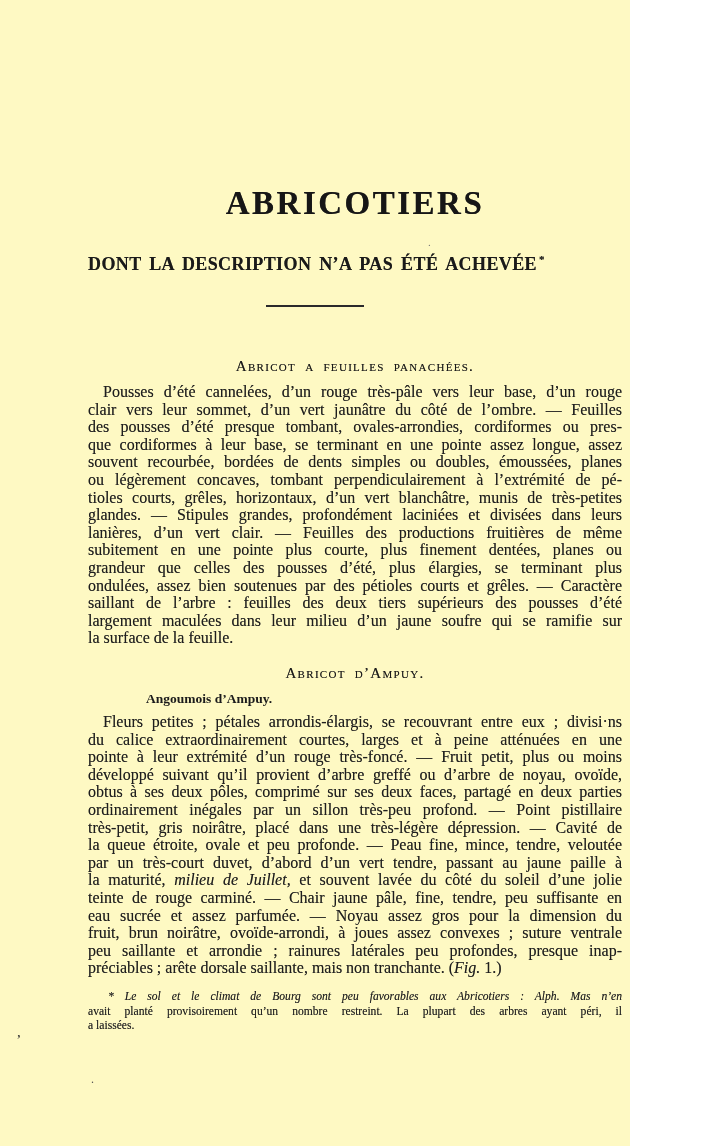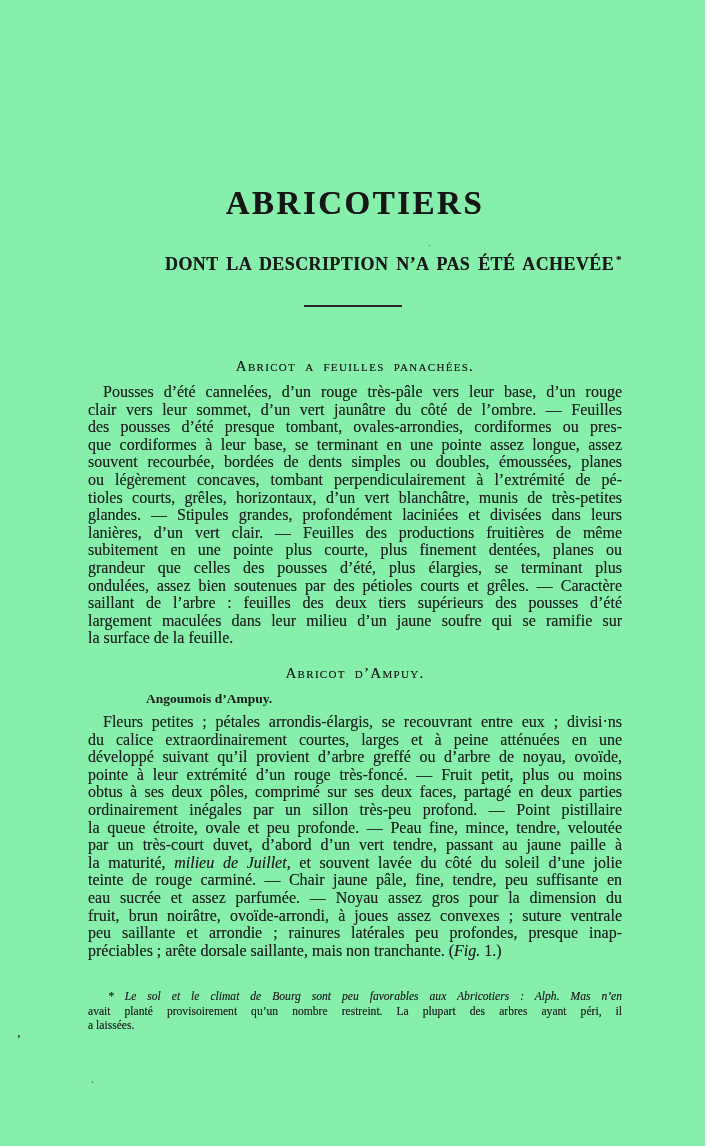--- a/index.html
+++ b/index.html
@@ -2,23 +2,23 @@
 <html><head>
 <meta charset="utf-8">
 <style>
   html, body {
     margin: 0;
     padding: 0;
     background: #ffffff;
   }
   .page {
     position: relative;
-    width: 705px;
+    width: 630px;
     height: 1146px;
-    background: #86efac;
+    background: #fef9c3;
     overflow: hidden;
     font-family: "Liberation Serif", serif;
     color: #1d1d1d;
   }
   .column {
     position: absolute;
     left: 88px;
     width: 534px;
   }
   .title-block {
@@ -26,21 +26,21 @@
     text-align: center;
     font-size: 33px;
     line-height: 40px;
     font-weight: bold;
     letter-spacing: 2.5px;
     color: #161616;
     text-shadow: 0 0 0.6px rgba(20,20,20,0.65);
   }
   .subtitle-block {
     top: 246px;
-    text-align: right;
+    text-align: left;
     font-size: 18px;
     line-height: 26px;
     font-weight: bold;
     letter-spacing: 0.4px;
     word-spacing: 3px;
     color: #1a1a1a;
     text-shadow: 0 0 0.5px rgba(20,20,20,0.6);
   }
   .subtitle-block sup {
     font-size: 11px;
@@ -146,24 +146,25 @@
       <div class="line">la surface de la feuille.</div>
     </div>
 
   <div class="column section-heading heading-2">Abricot d’Ampuy.</div>
 
   <div class="column synonym-line">Angoumois d’Ampuy.</div>
 
   <div class="column paragraph para-2">
       <div class="line">Fleurs petites ; pétales arrondis-élargis, se recouvrant entre eux ; divisi·ns</div>
       <div class="line">du calice extraordinairement courtes, larges et à peine atténuées en une</div>
+      <div class="line">pointe à leur extrémité d’un rouge très-foncé. — Fruit petit, plus ou moins</div>
       <div class="line">développé suivant qu’il provient d’arbre greffé ou d’arbre de noyau, ovoïde,</div>
-      <div class="line">pointe à leur extrémité d’un rouge très-foncé. — Fruit petit, plus ou moins</div>
       <div class="line">obtus à ses deux pôles, comprimé sur ses deux faces, partagé en deux parties</div>
       <div class="line">ordinairement inégales par un sillon très-peu profond. — Point pistillaire</div>
+      <div class="line">très-petit, gris noirâtre, placé dans une très-légère dépression. — Cavité de</div>
       <div class="line">la queue étroite, ovale et peu profonde. — Peau fine, mince, tendre, veloutée</div>
       <div class="line">par un très-court duvet, d’abord d’un vert tendre, passant au jaune paille à</div>
       <div class="line">la maturité, <i>milieu de Juillet,</i> et souvent lavée du côté du soleil d’une jolie</div>
       <div class="line">teinte de rouge carminé. — Chair jaune pâle, fine, tendre, peu suffisante en</div>
       <div class="line">eau sucrée et assez parfumée. — Noyau assez gros pour la dimension du</div>
       <div class="line">fruit, brun noirâtre, ovoïde-arrondi, à joues assez convexes ; suture ventrale</div>
       <div class="line">peu saillante et arrondie ; rainures latérales peu profondes, presque inap-</div>
       <div class="line">préciables ; arête dorsale saillante, mais non tranchante. (<i>Fig.</i> 1.)</div>
     </div>
 

